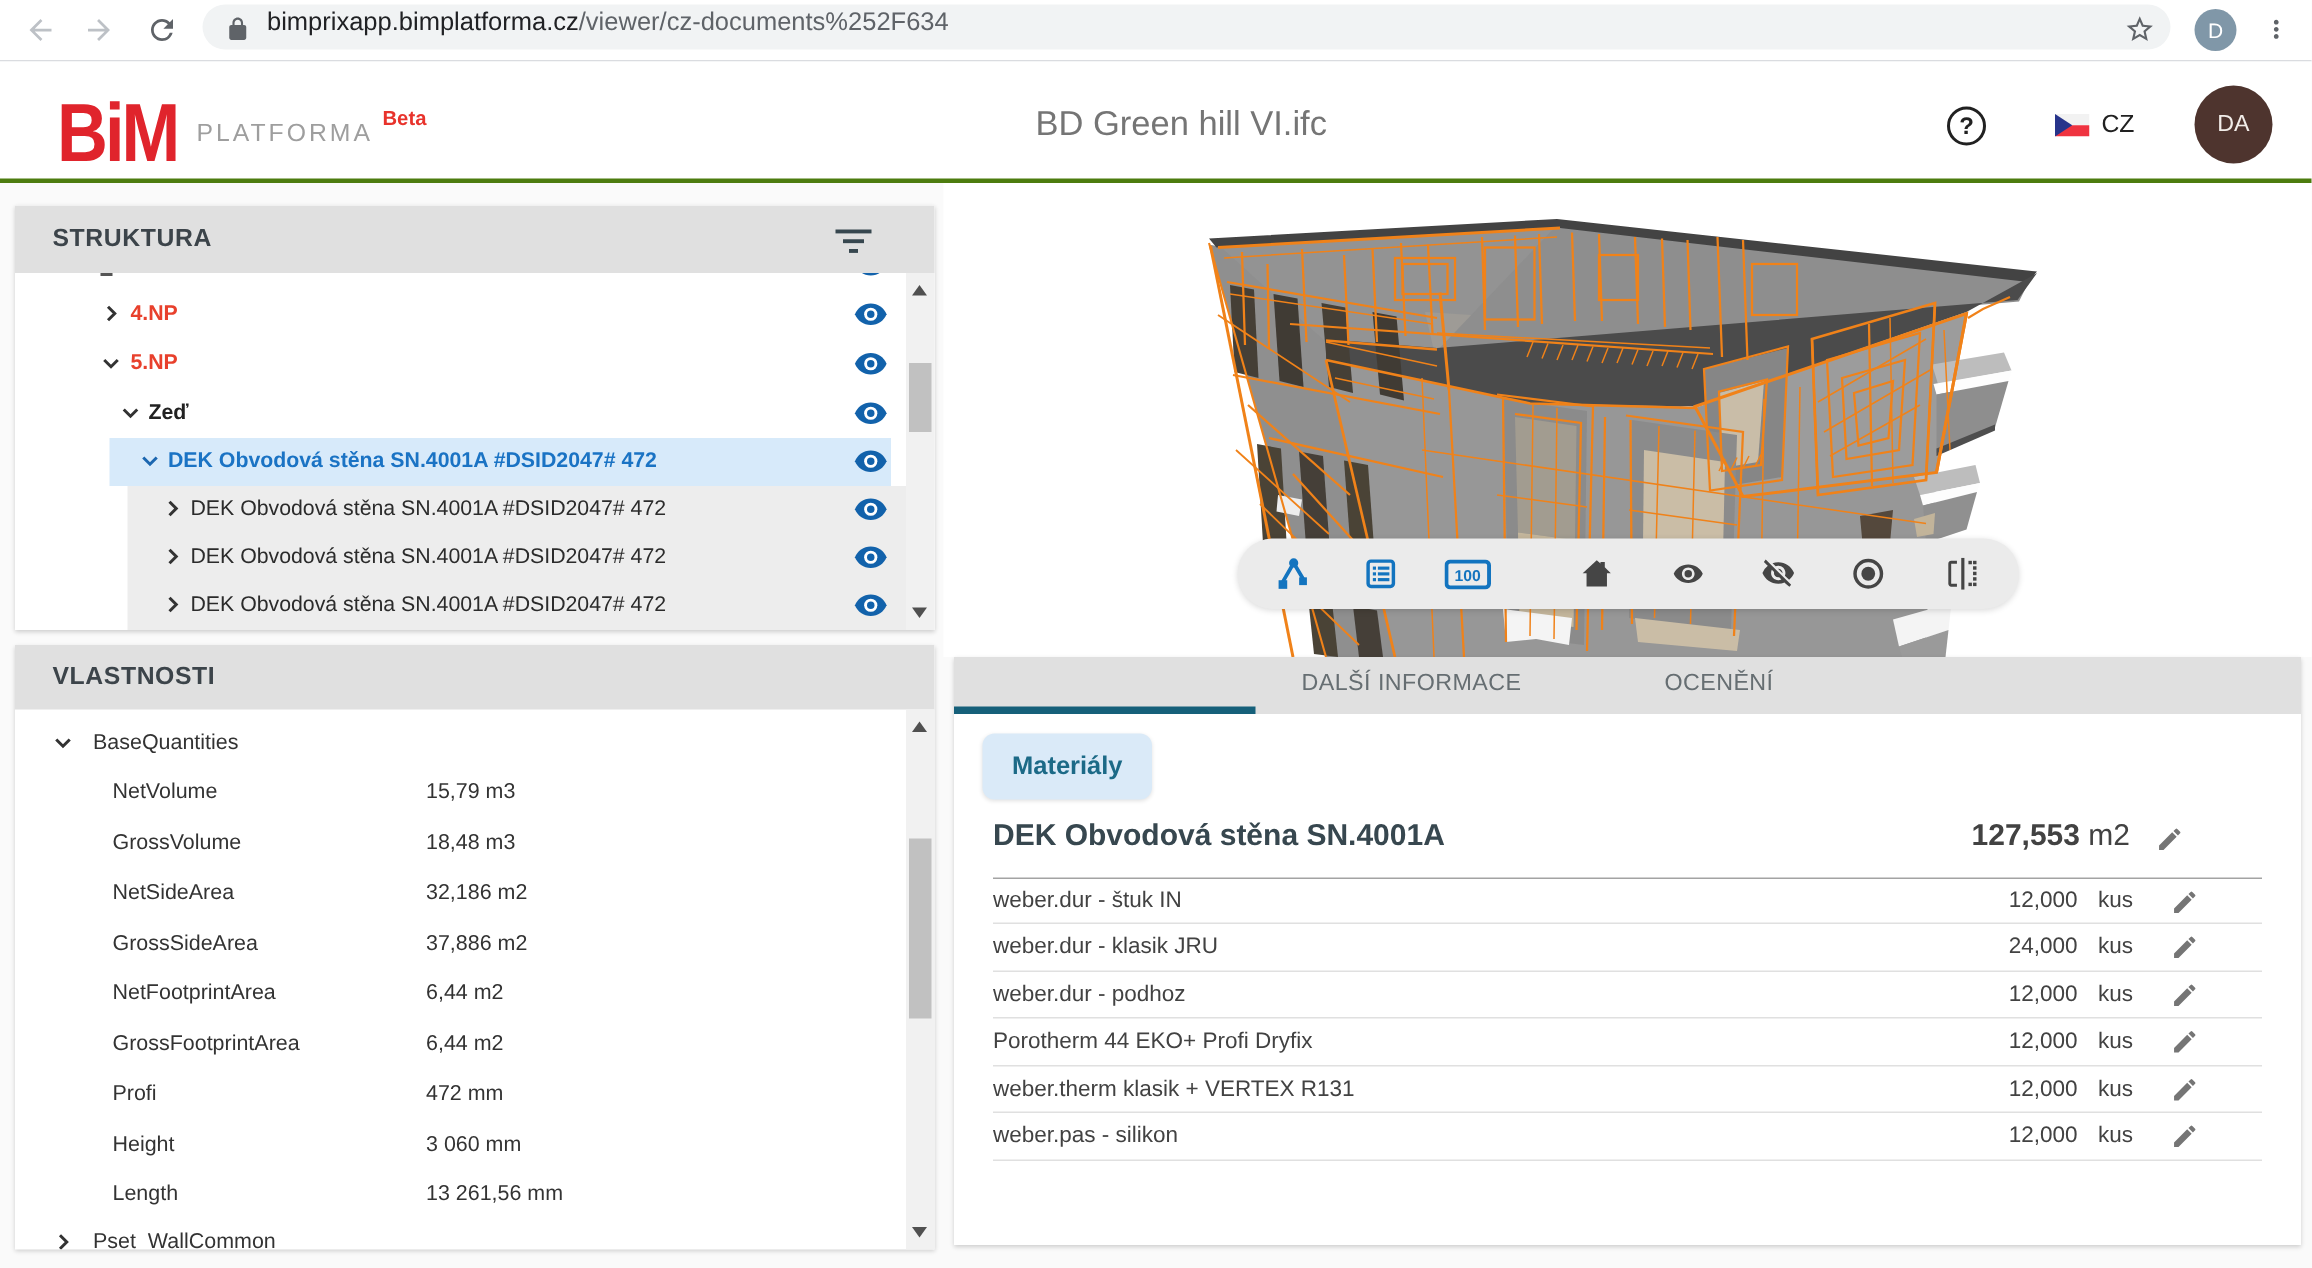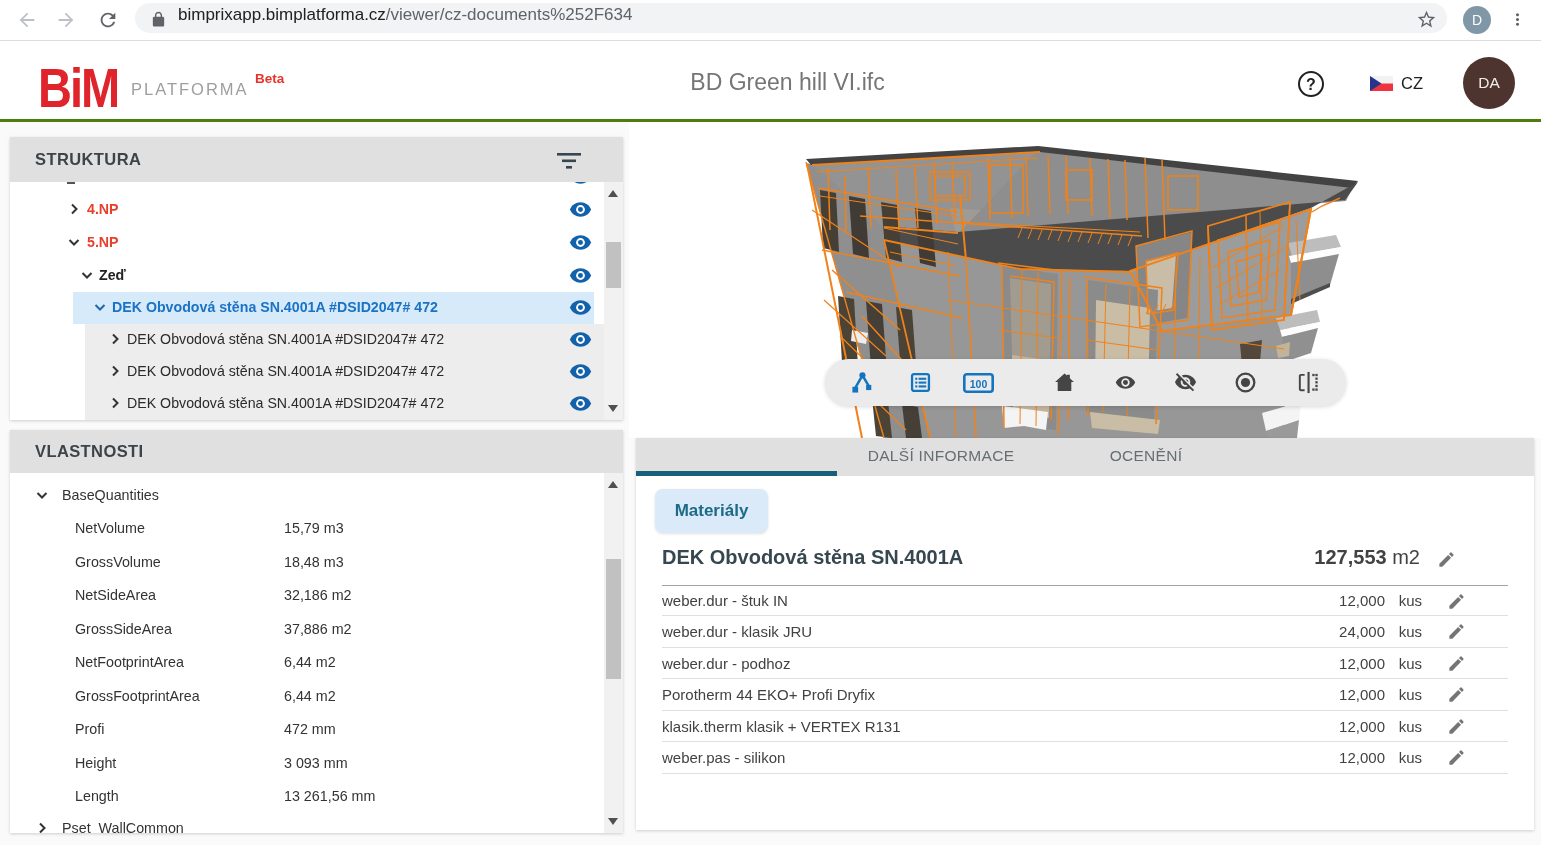--- a/index.html
+++ b/index.html
@@ -431,21 +431,21 @@
   <div class="prow" style="top:249px;">
       <div class="nm">GrossFootprintArea</div>
       <div class="vl">6,44 m2</div>
     </div>
   <div class="prow" style="top:282.5px;">
       <div class="nm">Profi</div>
       <div class="vl">472 mm</div>
     </div>
   <div class="prow" style="top:316px;">
       <div class="nm">Height</div>
-      <div class="vl">3 093 mm</div>
+      <div class="vl">3 060 mm</div>
     </div>
   <div class="prow" style="top:349.5px;">
       <div class="nm">Length</div>
       <div class="vl">13 261,56 mm</div>
     </div>
   <div class="prow" style="top:381px;">
     <svg class="chev" style="left:26px" viewBox="0 0 12 12">
         <path d="M4 1.5 8.5 6 4 10.5" fill="none" stroke="#333" stroke-width="2"></path>
       </svg>
     <div class="nm" style="left:52px;">Pset_WallCommon</div>
@@ -496,21 +496,21 @@
     </div>
   <div class="mrow" style="top:241px;">
       <div class="mn">Porotherm 44 EKO+ Profi Dryfix</div>
       <div class="mv">12,000</div>
       <div class="mu">kus</div>
     <svg class="pencil" style="right:42px;top:6px" viewBox="0 0 24 24">
         <path fill="#757575" d="M3 17.25V21h3.75L17.81 9.94l-3.75-3.75L3 17.25zM20.71 7.04c.39-.39.39-1.02 0-1.41l-2.34-2.34a.996.996 0 0 0-1.41 0l-1.83 1.83 3.75 3.75 1.83-1.83z"></path>
       </svg>
     </div>
   <div class="mrow" style="top:272.5px;">
-      <div class="mn">klasik.therm klasik + VERTEX R131</div>
+      <div class="mn">weber.therm klasik + VERTEX R131</div>
       <div class="mv">12,000</div>
       <div class="mu">kus</div>
     <svg class="pencil" style="right:42px;top:6px" viewBox="0 0 24 24">
         <path fill="#757575" d="M3 17.25V21h3.75L17.81 9.94l-3.75-3.75L3 17.25zM20.71 7.04c.39-.39.39-1.02 0-1.41l-2.34-2.34a.996.996 0 0 0-1.41 0l-1.83 1.83 3.75 3.75 1.83-1.83z"></path>
       </svg>
     </div>
   <div class="mrow" style="top:304px;">
       <div class="mn">weber.pas - silikon</div>
       <div class="mv">12,000</div>
       <div class="mu">kus</div>

